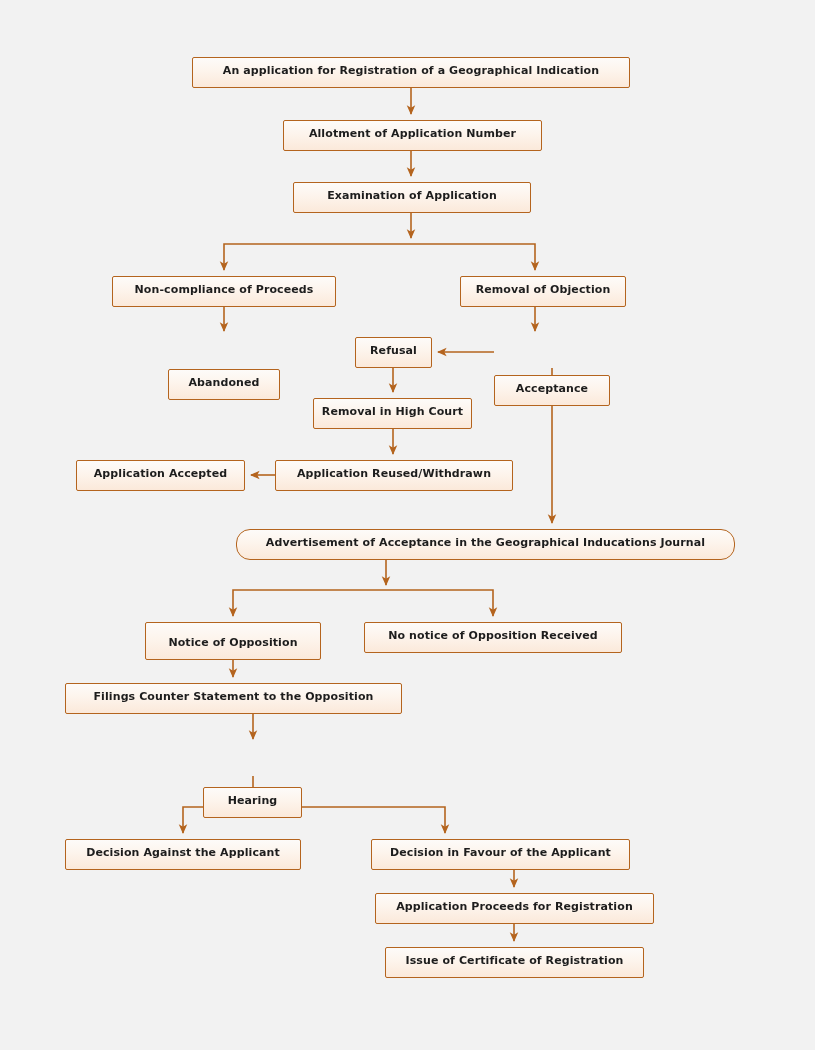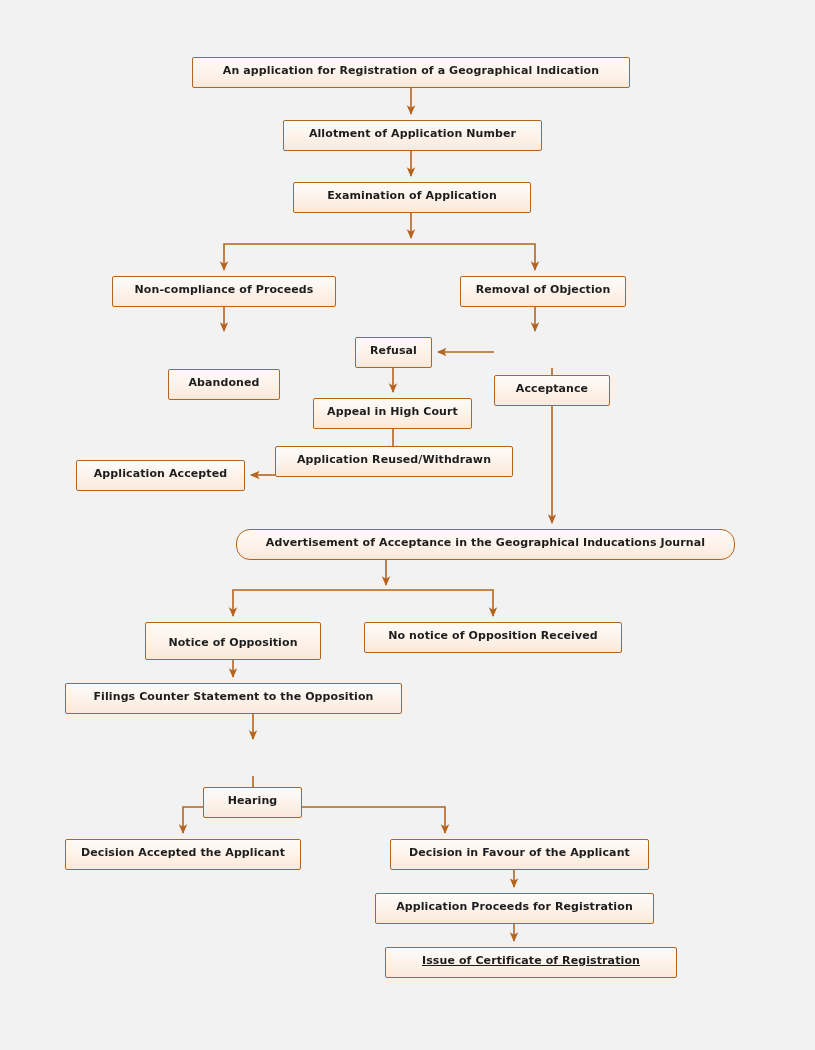--- a/index.html
+++ b/index.html
@@ -101,49 +101,49 @@
       <div class="node" style="left: 168px; top: 337px; width: 112px; height: 31px; margin-top: 32px;">
         <span>Abandoned</span>
       </div>
       <div class="node" style="left: 355px; top: 337px; width: 77px; height: 31px;">
         <span>Refusal</span>
       </div>
       <div class="node" style="left: 494px; top: 337px; width: 116px; height: 31px; margin-top: 38px;">
         <span>Acceptance</span>
       </div>
       <div class="node" style="left: 313px; top: 398px; width: 159px; height: 31px;">
-        <span>Appeal in High Court</span>
+        <span>Removal in High Court</span>
       </div>
       <div class="node" style="left: 76px; top: 460px; width: 169px; height: 31px;">
         <span>Application Accepted</span>
       </div>
-      <div class="node" style="left: 275px; top: 446px; width: 238px; height: 31px;">
+      <div class="node" style="left: 275px; top: 460px; width: 238px; height: 31px;">
         <span>Application Reused/Withdrawn</span>
       </div>
       <div class="node" style="left: 236px; top: 529px; width: 499px; height: 31px; border-radius: 14px;">
         <span>Advertisement of Acceptance in the Geographical Inducations Journal</span>
       </div>
       <div class="node" style="left: 145px; top: 622px; width: 176px; height: 38px;">
         <span>Notice of Opposition</span>
       </div>
       <div class="node" style="left: 364px; top: 622px; width: 258px; height: 31px;">
         <span>No notice of Opposition Received</span>
       </div>
       <div class="node" style="left: 65px; top: 683px; width: 337px; height: 31px;">
         <span>Filings Counter Statement to the Opposition</span>
       </div>
       <div class="node" style="left: 203px; top: 745px; width: 99px; height: 31px; margin-top: 42px;">
         <span>Hearing</span>
       </div>
       <div class="node" style="left: 65px; top: 839px; width: 236px; height: 31px;">
-        <span>Decision Accepted the Applicant</span>
+        <span>Decision Against the Applicant</span>
       </div>
-      <div class="node" style="left: 390px; top: 839px; width: 259px; height: 31px;">
+      <div class="node" style="left: 371px; top: 839px; width: 259px; height: 31px;">
         <span>Decision in Favour of the Applicant</span>
       </div>
       <div class="node" style="left: 375px; top: 893px; width: 279px; height: 31px;">
         <span>Application Proceeds for Registration</span>
       </div>
-      <div class="node" style="left: 385px; top: 947px; width: 292px; height: 31px; text-decoration: underline;">
+      <div class="node" style="left: 385px; top: 947px; width: 259px; height: 31px;">
         <span>Issue of Certificate of Registration</span>
       </div>
     </div>
 </div>
 
 </body></html>

